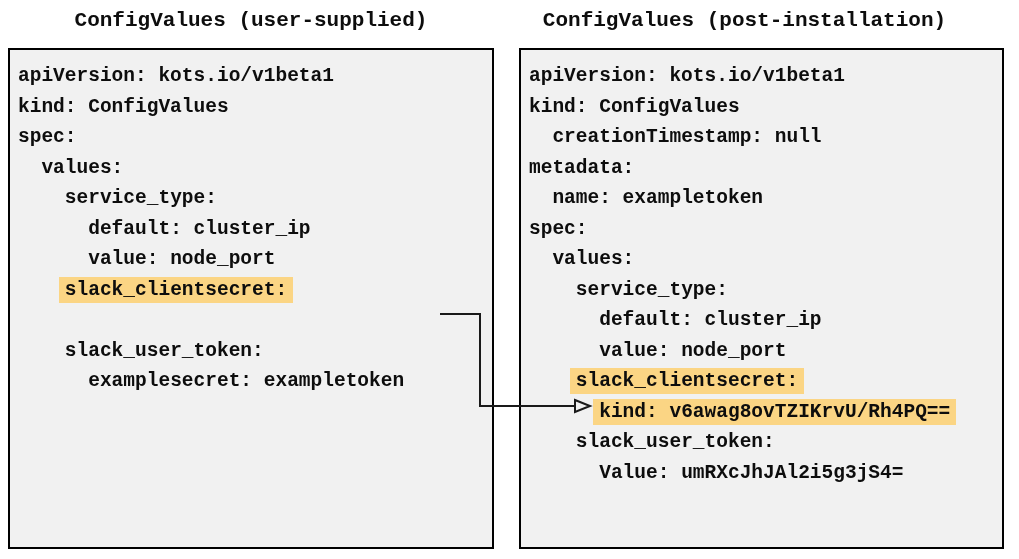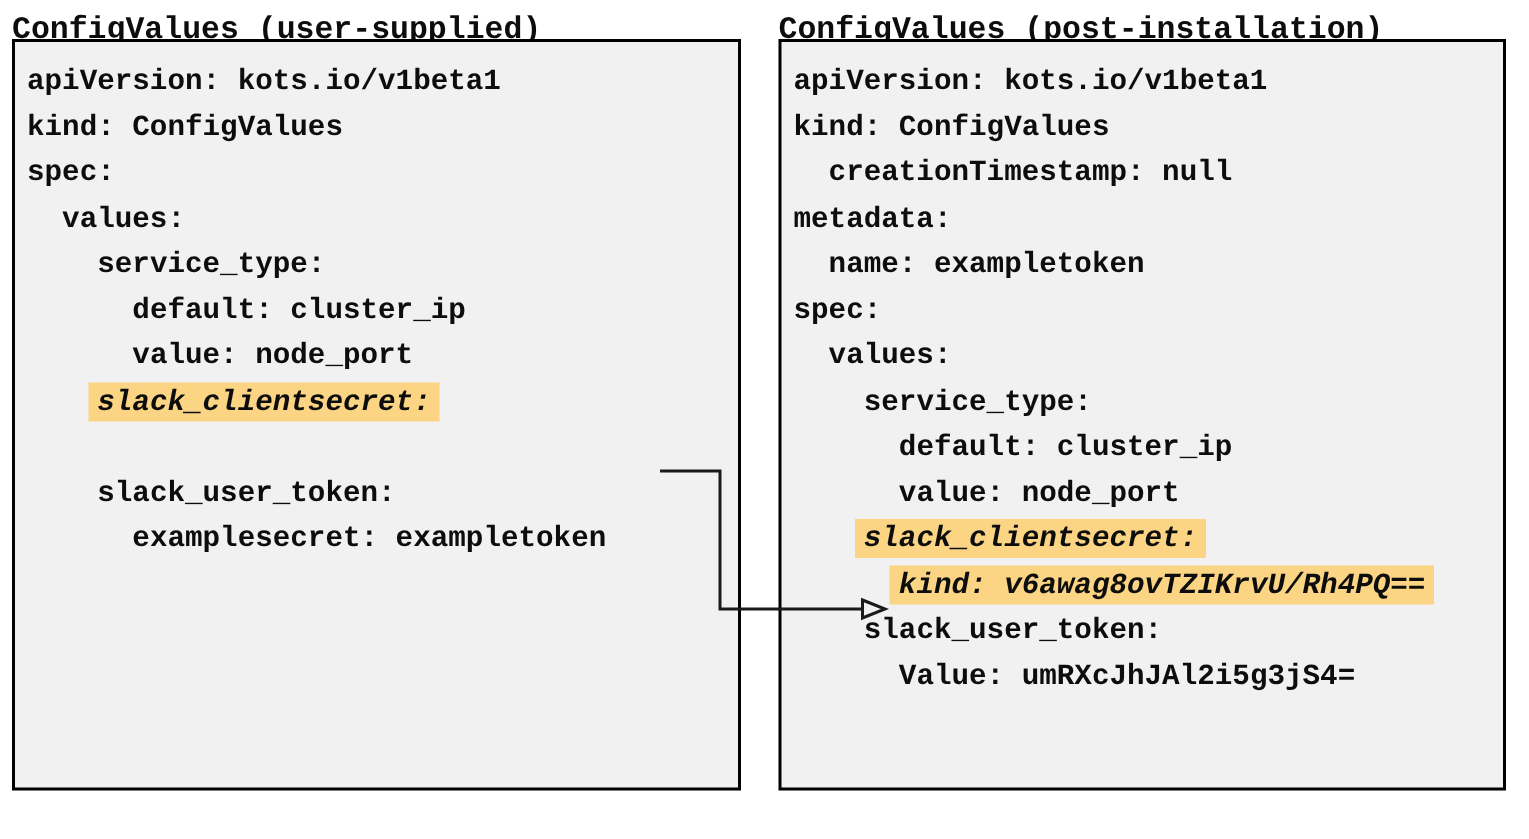--- a/index.html
+++ b/index.html
@@ -13,31 +13,31 @@
     height: 559px;
     background: #ffffff;
     font-family: "Liberation Mono", "DejaVu Sans Mono", monospace;
     overflow: hidden;
   }
   .panel-title {
     position: absolute;
     top: 6px;
     height: 30px;
     line-height: 30px;
-    text-align: left;
+    text-align: center;
     font-size: 21px;
     font-weight: bold;
     color: #0d0d0d;
     white-space: pre;
   }
   .panel-title.left  { left: 8px;   width: 486px; }
-  .panel-title.right { left: 519px; width: 485px; }
+  .panel-title.right { left: 502px; width: 485px; }
   .panel {
     position: absolute;
-    top: 26px;
+    top: 48px;
     height: 501px;
     background: var(--panel-bg, #f1f1f1);
     border: 2px solid var(--panel-border, #000000);
     box-sizing: border-box;
   }
   .panel.left  { left: 8px;   width: 486px; }
   .panel.right { left: 519px; width: 485px; }
   .code {
     padding: 11px 0 0 8px;
   }
@@ -46,21 +46,20 @@
     line-height: 30.5px;
     font-size: 19.5px;
     font-weight: bold;
     color: #0d0d0d;
     white-space: pre;
   }
   .code-line .hl {
     background: var(--hl, #fbd584);
     padding: 2px 6px;
     margin: 0 -6px;
-    font-style: italic;
   }
   .arrow-layer {
     position: absolute;
     top: 0;
     left: 0;
     pointer-events: none;
   }
 </style>
 </head>
 <body>

